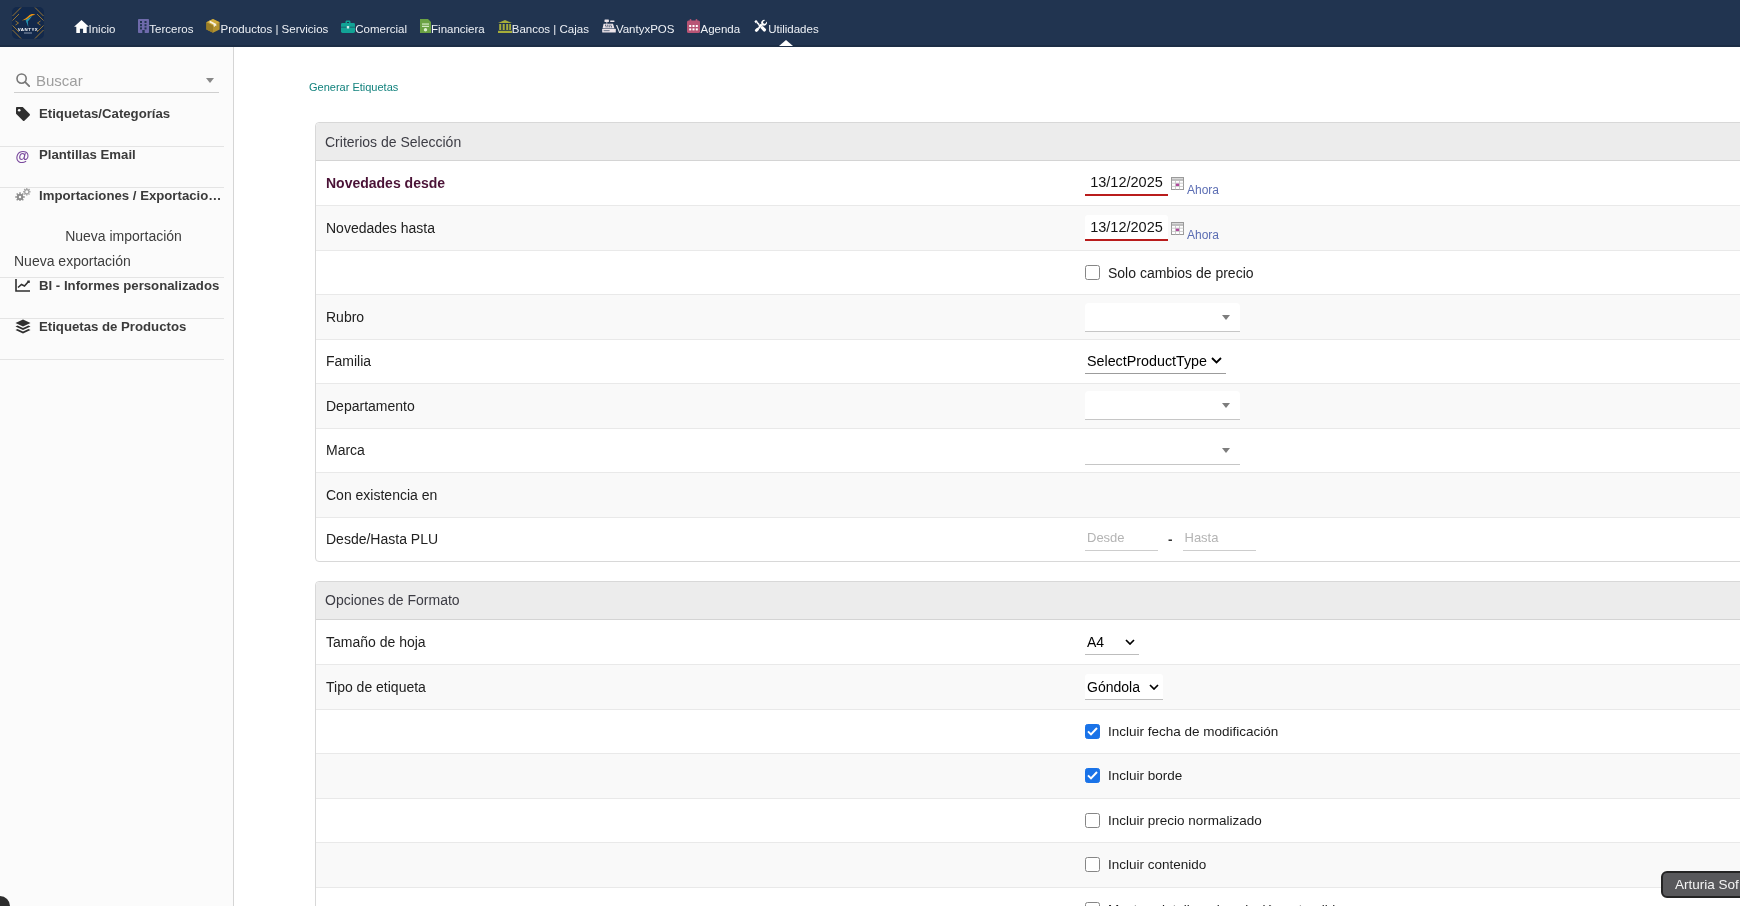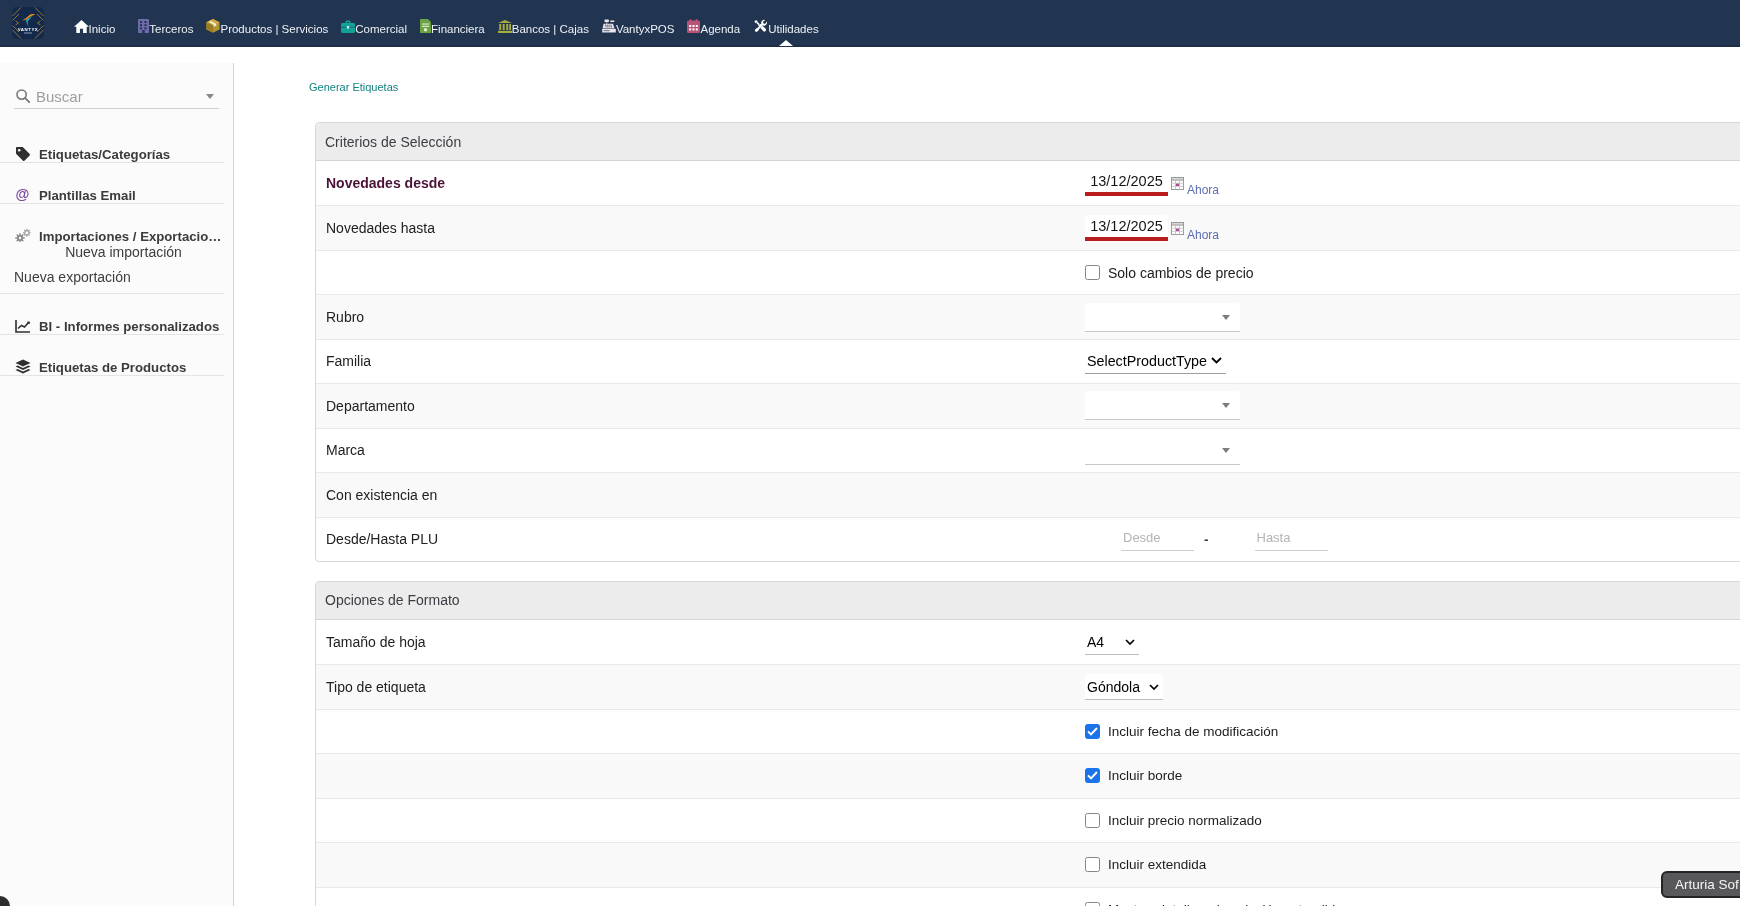--- a/index.html
+++ b/index.html
@@ -31,41 +31,41 @@
     white-space:nowrap;
   }
   .nav-item.active::after {
     content:""; position:absolute; bottom:0; left:50%; margin-left:-7px;
     border-left:7px solid transparent; border-right:7px solid transparent;
     border-bottom:6px solid #ffffff;
   }
   
   .sidebar {
     position:absolute; top:47px; left:0; width:234px; bottom:0;
-    background:#fbfbfb; border-right:1px solid #d5d5d5;margin-top:16px;
+    background:#fbfbfb; border-right:1px solid #d5d5d5;
   }
   .search-row {
     position:relative; margin:23px 14px 0 14px; height:23px;
     border-bottom:1px solid #cfcfcf;
   }
   .search-row .search-icon { position:absolute; left:2px; top:3px; }
   .search-input {
     position:absolute; left:22px; top:0; width:160px; height:20px;
     border:none; outline:none; background:transparent;
     font-family:"Liberation Sans", sans-serif; font-size:15px; color:#333;
   }
   .search-input::placeholder { color:#9e9e9e; }
   .search-caret {
     position:absolute; right:5px; top:8px; width:0; height:0;
     border-left:4px solid transparent; border-right:4px solid transparent;
     border-top:5px solid #888;
   }
   .side-menu { margin-top:13px; }
   .side-item {
-    display:flex; align-items:flex-end; height:40px; padding-left:14px;
+    display:flex; align-items:flex-start; height:40px; padding-left:14px;
     cursor:pointer;
   }
   .side-item .side-icon { width:17px; display:flex; justify-content:center; flex:none; }
   .side-item .side-label {
     margin-left:8px; font-size:13.2px; font-weight:700; color:#3b3b3b;
     white-space:nowrap; overflow:hidden; text-overflow:ellipsis; max-width:184px;
   }
   .side-sub {
     display:block; padding-left:14px; font-size:14px; color:#3d3d3d;
     height:25px; line-height:25px; cursor:pointer; white-space:nowrap;
@@ -105,21 +105,21 @@
     font-size:14px; color:#212121;
   }
   .flabel.strong { font-weight:700; color:#4a1236; }
   .fctrl {
     position:absolute; left:769px; top:0; bottom:0;
     display:flex; align-items:center;
   }
   
   .date-input {
     width:83px; height:26px; background:#fff;
-    border:none; border-bottom:4px solid #b91c1c; border-radius:3px 3px 0 0;
+    border:none; border-bottom:2px solid #b91c1c; border-radius:3px 3px 0 0;
     text-align:center; font-family:"Liberation Sans", sans-serif;
     font-size:14.5px; color:#141414; outline:none;
   }
   .cal-btn { margin-left:3px; display:flex; cursor:pointer; }
   .now-link {
     margin-left:3px; position:relative; top:7px;
     font-size:12px; color:#5b6db3; text-decoration:none; cursor:pointer;
   }
   
   .cb {
@@ -147,21 +147,21 @@
     height:26px; padding:0 4px 0 2px; cursor:pointer;
     font-size:14.3px; color:#000;
   }
   .nselect .chev { margin-left:4px; display:flex; }
   .nselect.sm { font-size:14px; border-bottom-color:#bdbdbd; }
   
   .plu-input {
     width:73px; height:23px; background:transparent;
     border:none; border-bottom:1px solid #cdcdcd;
     font-family:"Liberation Sans", sans-serif; font-size:13px; color:#333;
-    padding:0 0 2px 2px; outline:none;margin-left:36px;
+    padding:0 0 2px 2px; outline:none;
   }
   .plu-input::placeholder { color:#b4b4b4; }
   .plu-dash { margin:0 10px; font-size:13.5px; font-weight:700; color:#333; }
   
   .arturia-badge {
     position:absolute; left:1661px; top:871px; height:27px;
     background:#58585b; border:2px solid #242424; border-radius:6px;
     color:#f4f4f4; font-size:13.5px; line-height:23px;
     padding:0 12px; white-space:nowrap; z-index:60;
   }
@@ -598,21 +598,21 @@
     <div class="frow">
       <div class="fctrl">
         <span class="cb"></span>
         <span class="cb-label">Incluir precio normalizado</span>
       </div>
     </div>
 
     <div class="frow alt">
       <div class="fctrl">
         <span class="cb"></span>
-        <span class="cb-label">Incluir extendida</span>
+        <span class="cb-label">Incluir contenido</span>
       </div>
     </div>
 
     <div class="frow">
       <div class="fctrl">
         <span class="cb"></span>
         <span class="cb-label">Mostrar detalle o descripción extendida</span>
       </div>
     </div>
   </section>

